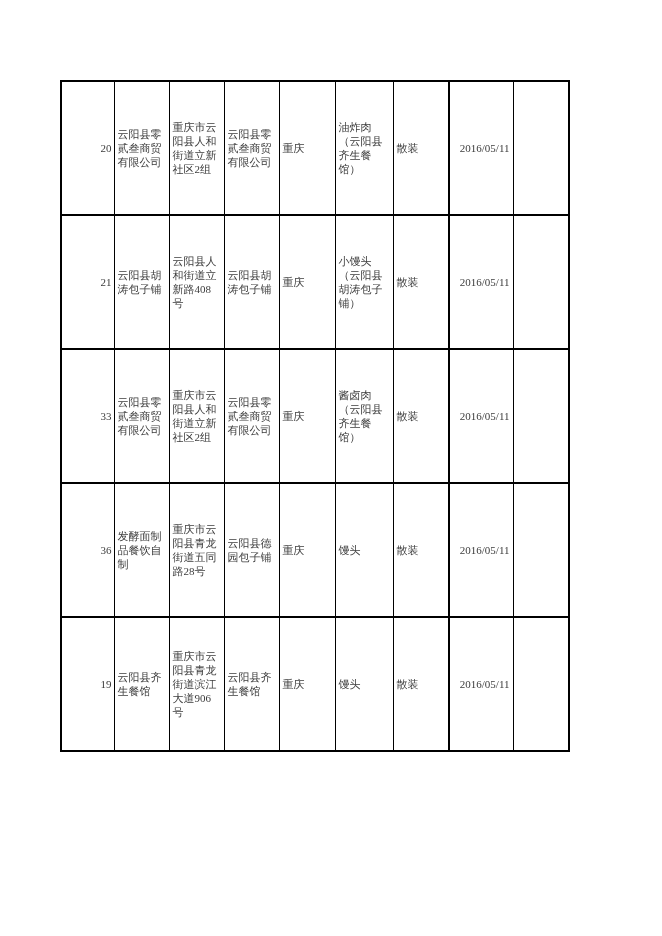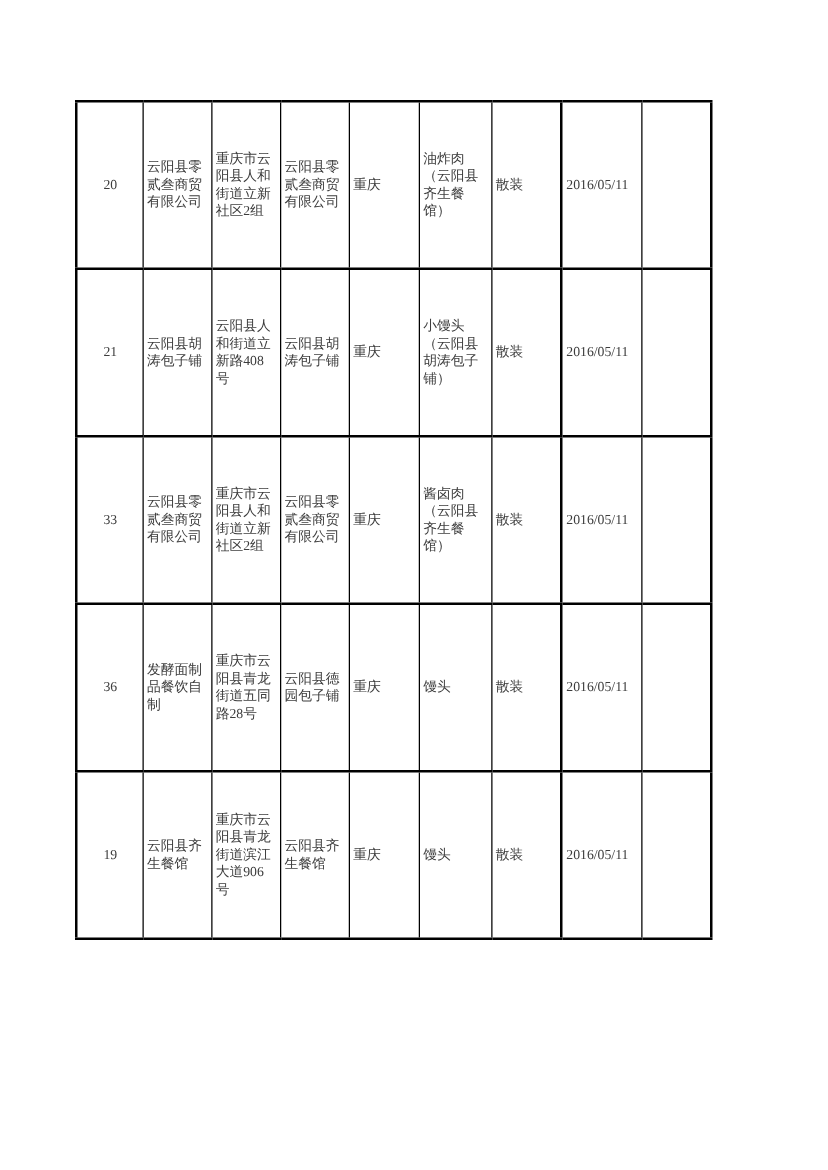--- a/index.html
+++ b/index.html
@@ -31,26 +31,26 @@
     padding: 1px 3px;
     font-size: 11px;
     line-height: 14px;
     color: #3c3c3c;
     vertical-align: middle;
     text-align: left;
     word-break: break-all;
     overflow: hidden;
   }
   .sheet-table td.col-num {
-    text-align: center;
+    text-align: right;
     padding-right: 2px;
     margin-left: 20px;
   }
   .sheet-table td.col-date {
-    text-align: left;
+    text-align: right;
     border-left-width: 2px;
     padding-right: 3px;
   }
 </style>
 </head>
 <body>
 
 <table class="sheet-table">
   <colgroup>
     <col style="width:53px">

